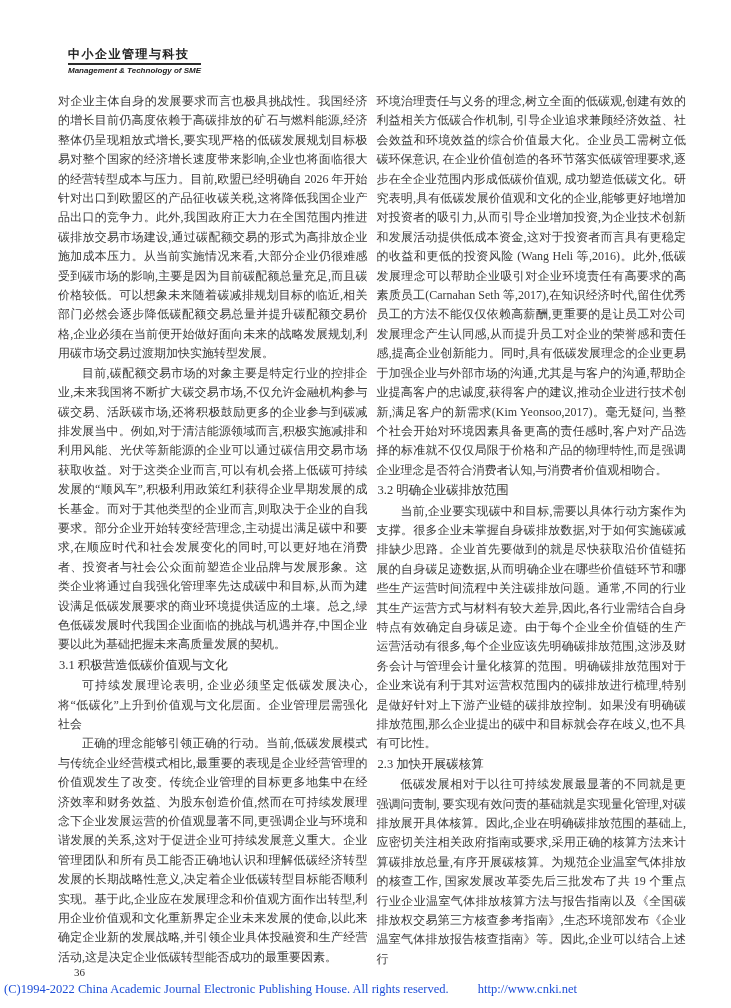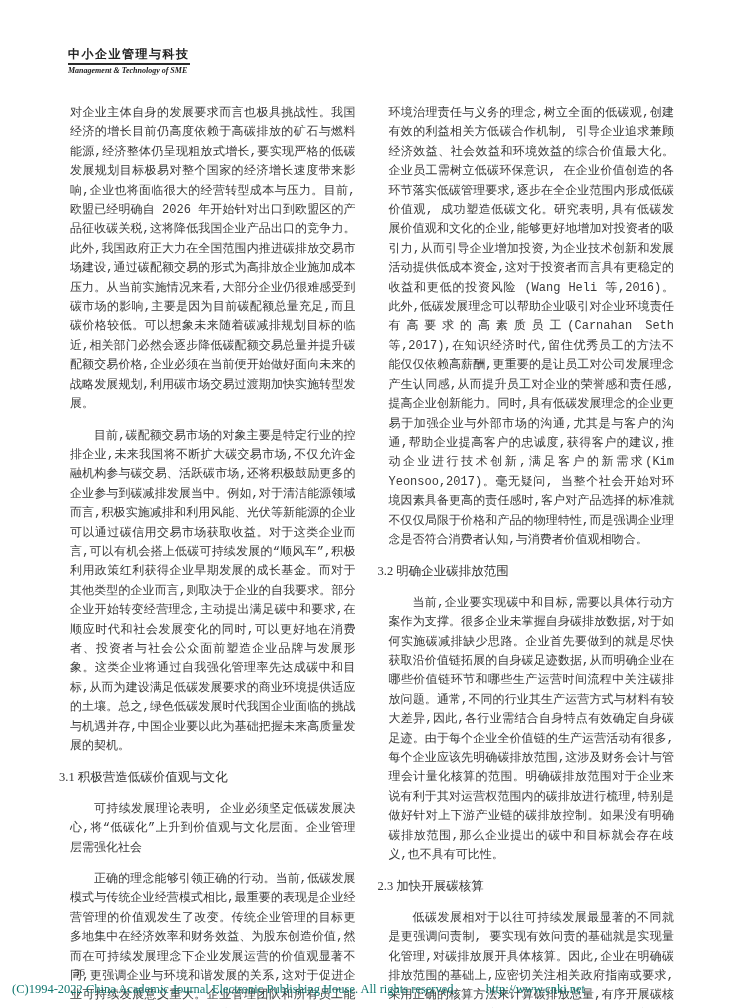--- a/index.html
+++ b/index.html
@@ -39,21 +39,21 @@
     color: #222222;
     white-space: nowrap;
     line-height: 15px;
   }
   .logo-rule {
     height: 2px;
     background: #2b2b2b;
     margin: 1px 0 1px 0;
   }
   .logo-en {
-    font-family: Liberation Serif, serif;
+    font-family: Liberation Sans, sans-serif;
     font-style: italic;
     font-weight: bold;
     font-size: 8px;
     color: #222222;
     white-space: nowrap;
     line-height: 10px;
   }
 
   
   .columns {
@@ -65,21 +65,21 @@
     gap: 9px;
   }
   .col {
     width: 309.5px;
     font-size: 12px;
     line-height: 19.4px;
     text-align: justify;
     text-justify: inter-ideograph;
     color: #3a3a3a;
   }
-  .col p { margin: 12px; font-family: Liberation Mono, monospace; }
+  .col p { margin: 0; }
   .para-indent { text-indent: 2em; }
   .heading-1 {
     margin: 0;
     font-size: 14.5px;
     font-weight: normal;
     letter-spacing: 1px;
     line-height: 19.4px;
     color: #333333;
   }
   .heading-2 {
@@ -93,25 +93,25 @@
   
   .page-number {
     position: absolute;
     left: 74px;
     top: 966px;
     font-size: 11px;
     color: #333333;
   }
   .copyright {
     position: absolute;
-    left: 12px;
+    left: 4px;
     top: 982px;
     width: 707px;
     font-size: 12.5px;
-    color: #0f766e;
+    color: #1d4ed8;
     white-space: nowrap;
     font-family: Liberation Serif, serif;
   }
   .copyright .cr-url { margin-left: 26px; }
 </style>
 </head>
 <body>
 
 <div class="page">
 
@@ -132,21 +132,21 @@
       <h3 class="heading-2">3.1 积极营造低碳价值观与文化</h3>
       <p class="para-indent">可持续发展理论表明, 企业必须坚定低碳发展决心,将“低碳化”上升到价值观与文化层面。企业管理层需强化社会</p>
       <p class="para-indent">正确的理念能够引领正确的行动。当前,低碳发展模式与传统企业经营模式相比,最重要的表现是企业经营管理的价值观发生了改变。传统企业管理的目标更多地集中在经济效率和财务效益、为股东创造价值,然而在可持续发展理念下企业发展运营的价值观显著不同,更强调企业与环境和谐发展的关系,这对于促进企业可持续发展意义重大。企业管理团队和所有员工能否正确地认识和理解低碳经济转型发展的长期战略性意义,决定着企业低碳转型目标能否顺利实现。基于此,企业应在发展理念和价值观方面作出转型,利用企业价值观和文化重新界定企业未来发展的使命,以此来确定企业新的发展战略,并引领企业具体投融资和生产经营活动,这是决定企业低碳转型能否成功的最重要因素。</p>
     </section>
 
     <section class="col">
       <p>环境治理责任与义务的理念,树立全面的低碳观,创建有效的利益相关方低碳合作机制, 引导企业追求兼顾经济效益、社会效益和环境效益的综合价值最大化。企业员工需树立低碳环保意识, 在企业价值创造的各环节落实低碳管理要求,逐步在全企业范围内形成低碳价值观, 成功塑造低碳文化。研究表明,具有低碳发展价值观和文化的企业,能够更好地增加对投资者的吸引力,从而引导企业增加投资,为企业技术创新和发展活动提供低成本资金,这对于投资者而言具有更稳定的收益和更低的投资风险 (Wang Heli 等,2016)。此外,低碳发展理念可以帮助企业吸引对企业环境责任有高要求的高素质员工(Carnahan Seth 等,2017),在知识经济时代,留住优秀员工的方法不能仅仅依赖高薪酬,更重要的是让员工对公司发展理念产生认同感,从而提升员工对企业的荣誉感和责任感,提高企业创新能力。同时,具有低碳发展理念的企业更易于加强企业与外部市场的沟通,尤其是与客户的沟通,帮助企业提高客户的忠诚度,获得客户的建议,推动企业进行技术创新,满足客户的新需求(Kim Yeonsoo,2017)。毫无疑问, 当整个社会开始对环境因素具备更高的责任感时,客户对产品选择的标准就不仅仅局限于价格和产品的物理特性,而是强调企业理念是否符合消费者认知,与消费者价值观相吻合。</p>
       <h3 class="heading-2">3.2 明确企业碳排放范围</h3>
       <p class="para-indent">当前,企业要实现碳中和目标,需要以具体行动方案作为支撑。很多企业未掌握自身碳排放数据,对于如何实施碳减排缺少思路。企业首先要做到的就是尽快获取沿价值链拓展的自身碳足迹数据,从而明确企业在哪些价值链环节和哪些生产运营时间流程中关注碳排放问题。通常,不同的行业其生产运营方式与材料有较大差异,因此,各行业需结合自身特点有效确定自身碳足迹。由于每个企业全价值链的生产运营活动有很多,每个企业应该先明确碳排放范围,这涉及财务会计与管理会计量化核算的范围。明确碳排放范围对于企业来说有利于其对运营权范围内的碳排放进行梳理,特别是做好针对上下游产业链的碳排放控制。如果没有明确碳排放范围,那么企业提出的碳中和目标就会存在歧义,也不具有可比性。</p>
       <h3 class="heading-2">2.3 加快开展碳核算</h3>
-      <p class="para-indent">低碳发展相对于以往可持续发展最显著的不同就是更强调问责制, 要实现有效问责的基础就是实现量化管理,对碳排放展开具体核算。因此,企业在明确碳排放范围的基础上,应密切关注相关政府指南或要求,采用正确的核算方法来计算碳排放总量,有序开展碳核算。为规范企业温室气体排放的核查工作, 国家发展改革委先后三批发布了共 41 个重点行业企业温室气体排放核算方法与报告指南以及《全国碳排放权交易第三方核查参考指南》,生态环境部发布《企业温室气体排放报告核查指南》等。因此,企业可以结合上述行</p>
+      <p class="para-indent">低碳发展相对于以往可持续发展最显著的不同就是更强调问责制, 要实现有效问责的基础就是实现量化管理,对碳排放展开具体核算。因此,企业在明确碳排放范围的基础上,应密切关注相关政府指南或要求,采用正确的核算方法来计算碳排放总量,有序开展碳核算。为规范企业温室气体排放的核查工作, 国家发展改革委先后三批发布了共 19 个重点行业企业温室气体排放核算方法与报告指南以及《全国碳排放权交易第三方核查参考指南》,生态环境部发布《企业温室气体排放报告核查指南》等。因此,企业可以结合上述行</p>
     </section>
 
   </div>
 
   <div class="page-number">36</div>
 
   <footer class="copyright">
     <span class="cr-text">(C)1994-2022 China Academic Journal Electronic Publishing House. All rights reserved.</span>
     <span class="cr-url">http://www.cnki.net</span>
   </footer>

